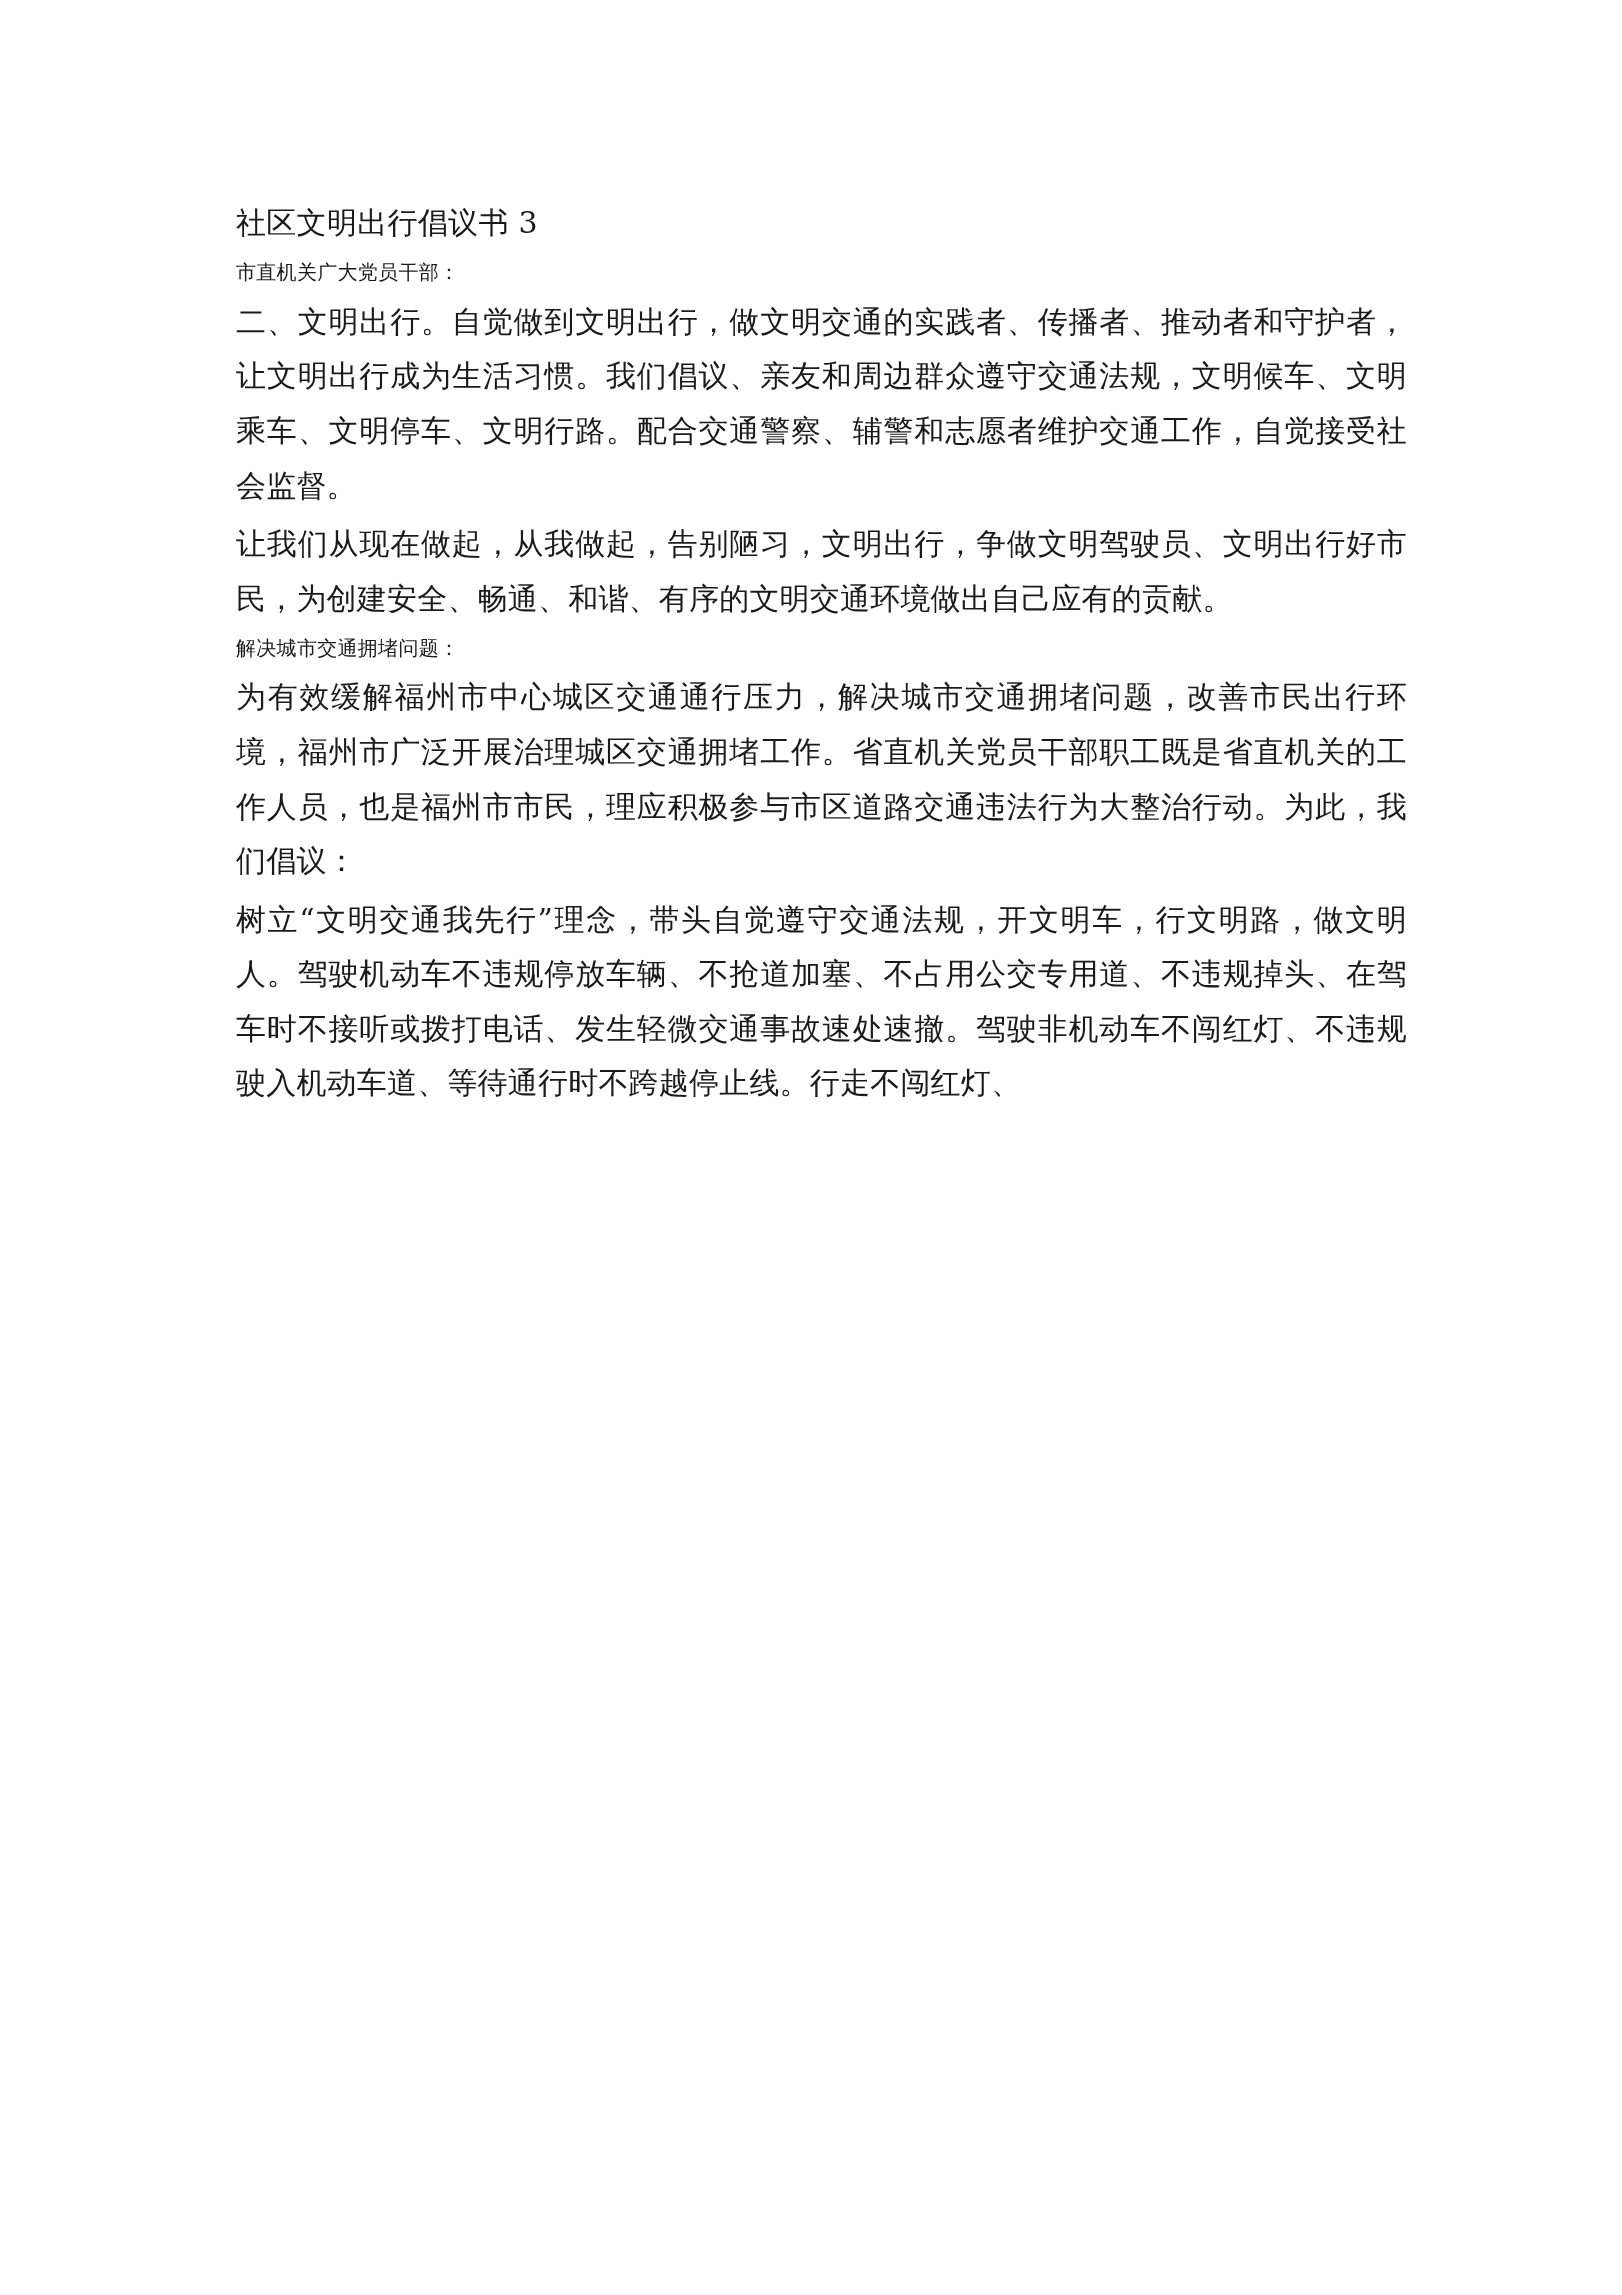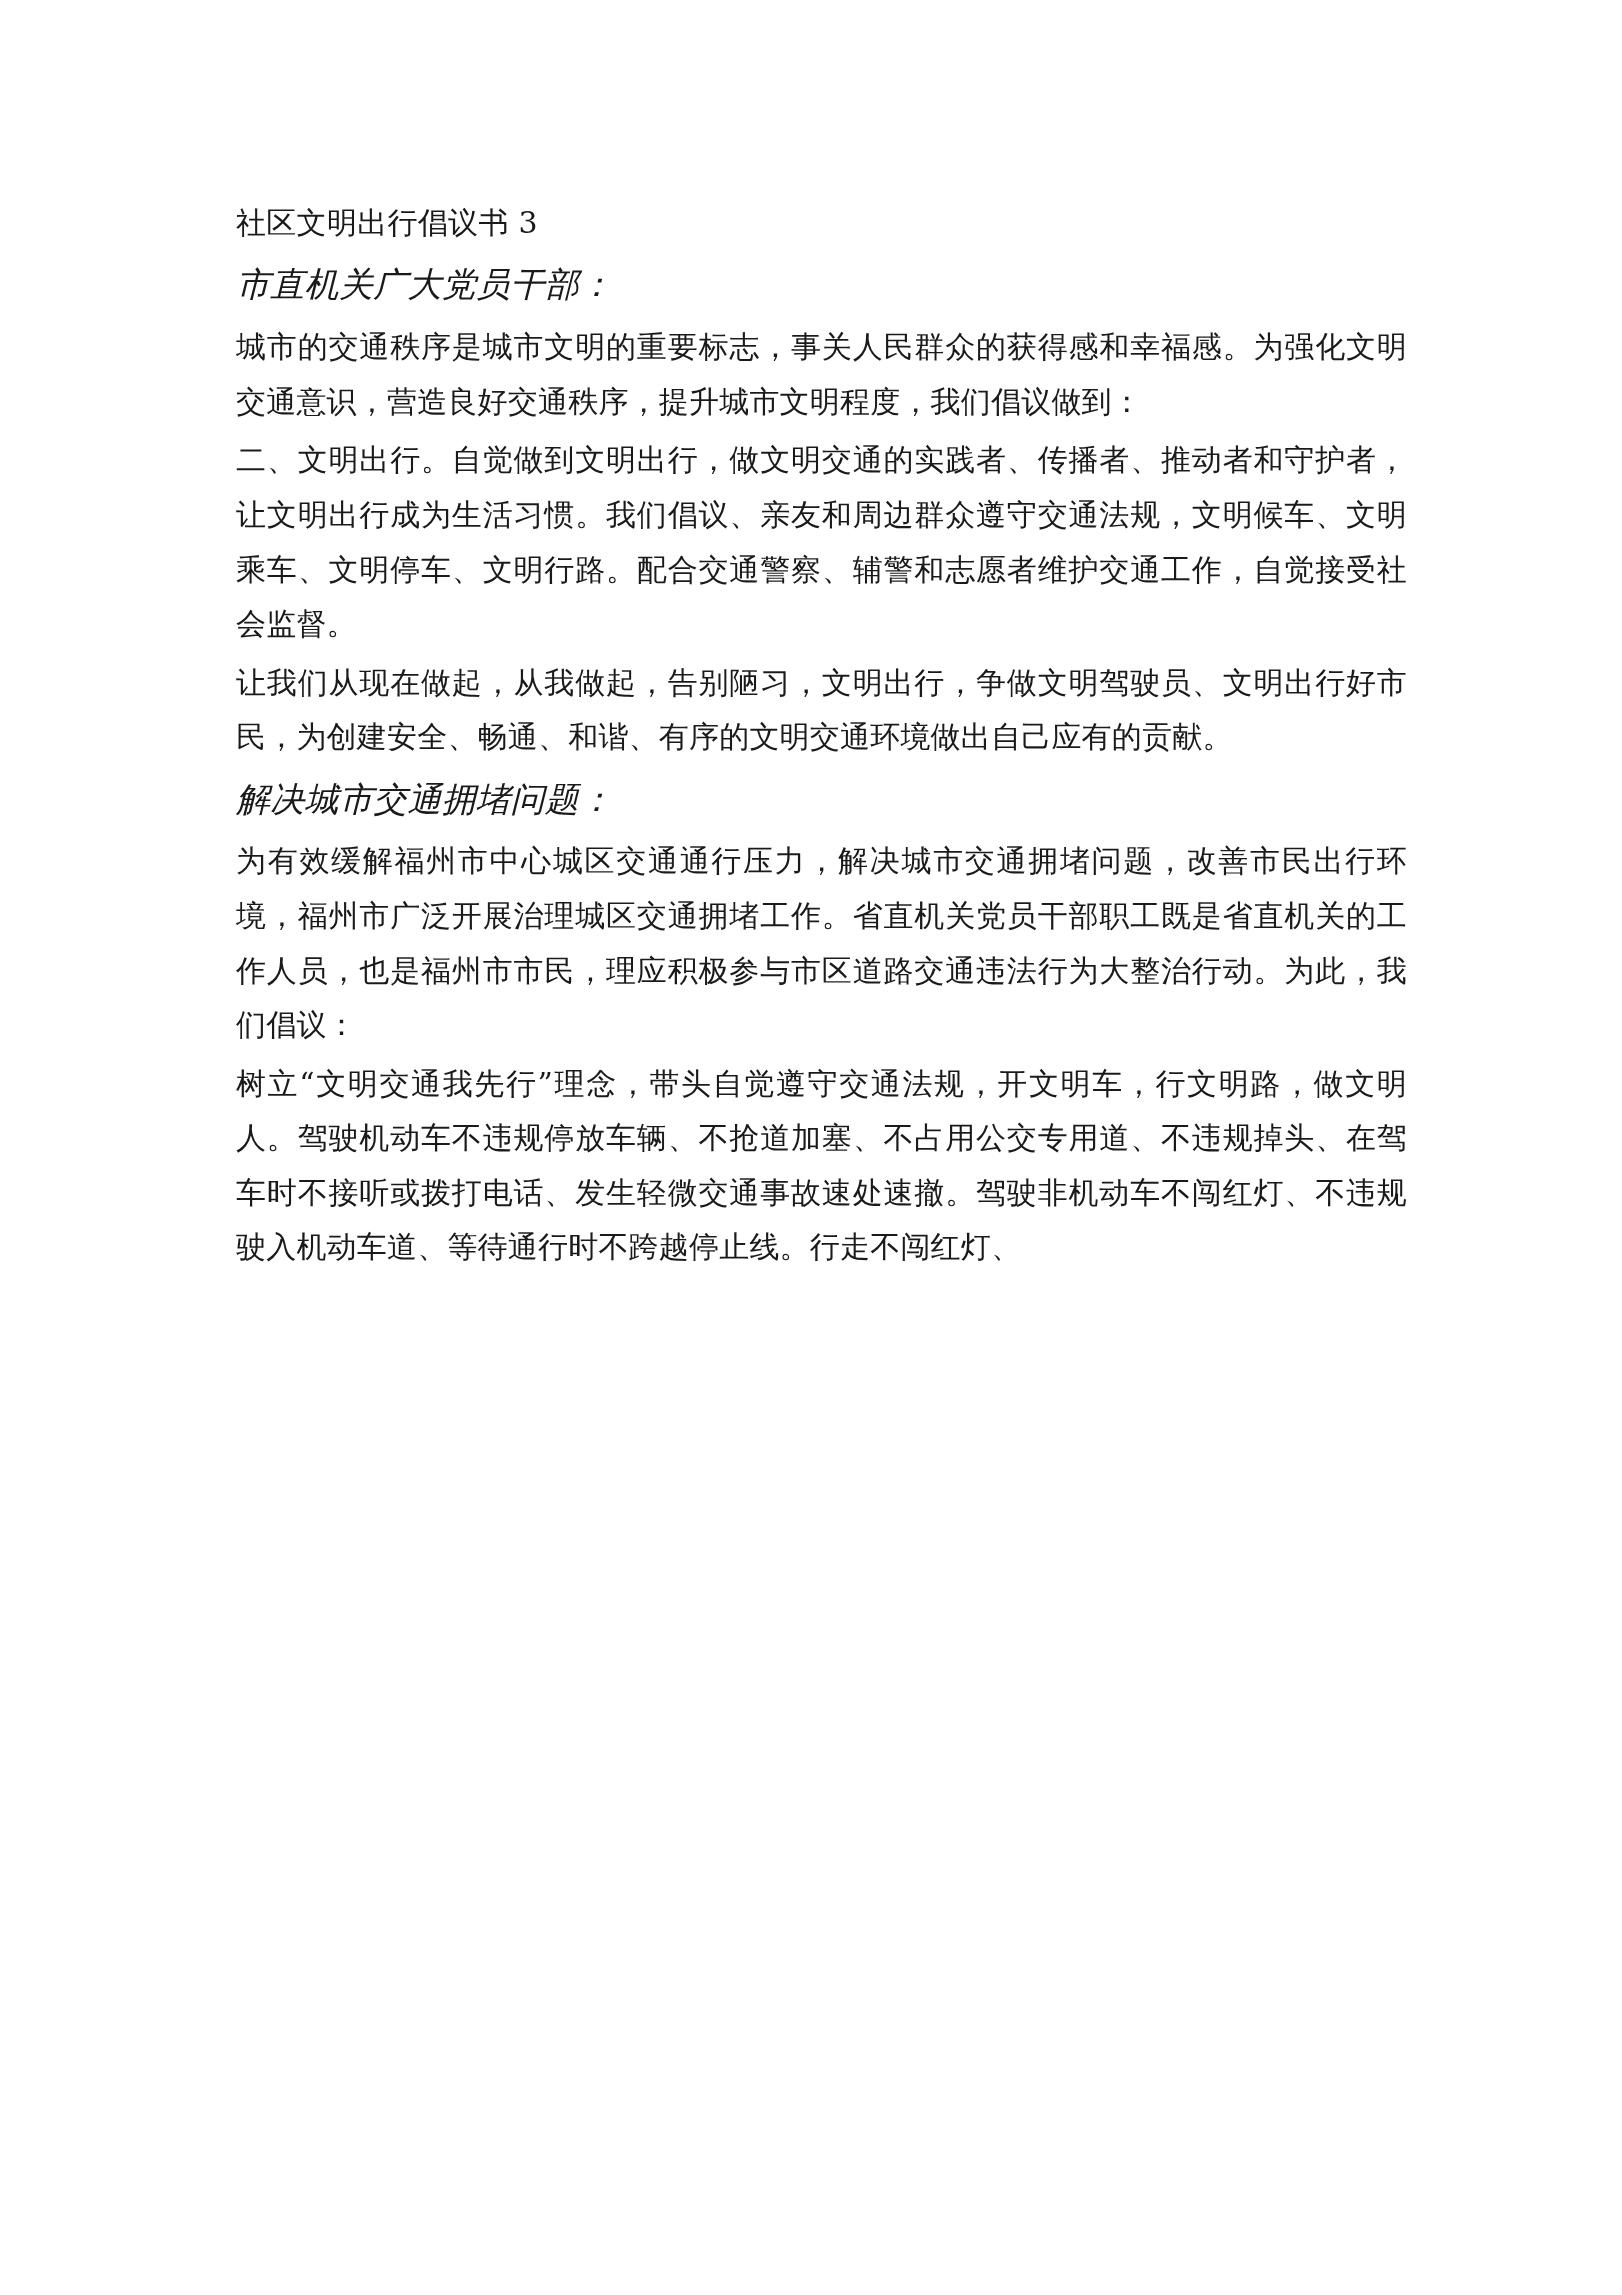--- a/index.html
+++ b/index.html
@@ -28,25 +28,24 @@
     text-align: justify;
     text-justify: inter-ideograph;
   }
   .heading {
     font-size: 30px;
     line-height: 1.82;
     margin: 0 0 3.9px 0;
     letter-spacing: 0.3px;
   }
   .salutation {
-    font-size: 34px;
+    font-size: 20px;
     line-height: 1.82;
     margin: 0 0 3.9px 0;
     letter-spacing: 0.3px;
-    font-style: italic;
   }
   .para {
     font-size: 30px;
     line-height: 1.82;
     margin: 0 0 3.9px 0;
     text-align: justify;
     text-justify: inter-ideograph;
     letter-spacing: 0.2px;
   }
   .block {
@@ -58,21 +57,20 @@
 </style>
 </head>
 <body>
 
 <div class="page">
   <div class="doc-body">
 
     <div class="block">
       <p class="heading">社区文明出行倡议书 3</p>
       <p class="salutation">市直机关广大党员干部：</p>
-      <p class="para">城市的交通秩序是城市文明的重要标志，事关人民群众的获得感和幸福感。为强化文明交通意识，营造良好交通秩序，提升城市文明程度，我们倡议做到：</p>
       <p class="para">二、文明出行。自觉做到文明出行，做文明交通的实践者、传播者、推动者和守护者，让文明出行成为生活习惯。我们倡议、亲友和周边群众遵守交通法规，文明候车、文明乘车、文明停车、文明行路。配合交通警察、辅警和志愿者维护交通工作，自觉接受社会监督。</p>
       <p class="para">让我们从现在做起，从我做起，告别陋习，文明出行，争做文明驾驶员、文明出行好市民，为创建安全、畅通、和谐、有序的文明交通环境做出自己应有的贡献。</p>
     </div>
 
     <div class="section-gap"></div>
 
     <div class="block">
       <p class="salutation">解决城市交通拥堵问题：</p>
       <p class="para">为有效缓解福州市中心城区交通通行压力，解决城市交通拥堵问题，改善市民出行环境，福州市广泛开展治理城区交通拥堵工作。省直机关党员干部职工既是省直机关的工作人员，也是福州市市民，理应积极参与市区道路交通违法行为大整治行动。为此，我们倡议：</p>
       <p class="para">树立“文明交通我先行”理念，带头自觉遵守交通法规，开文明车，行文明路，做文明人。驾驶机动车不违规停放车辆、不抢道加塞、不占用公交专用道、不违规掉头、在驾车时不接听或拨打电话、发生轻微交通事故速处速撤。驾驶非机动车不闯红灯、不违规驶入机动车道、等待通行时不跨越停止线。行走不闯红灯、</p>

